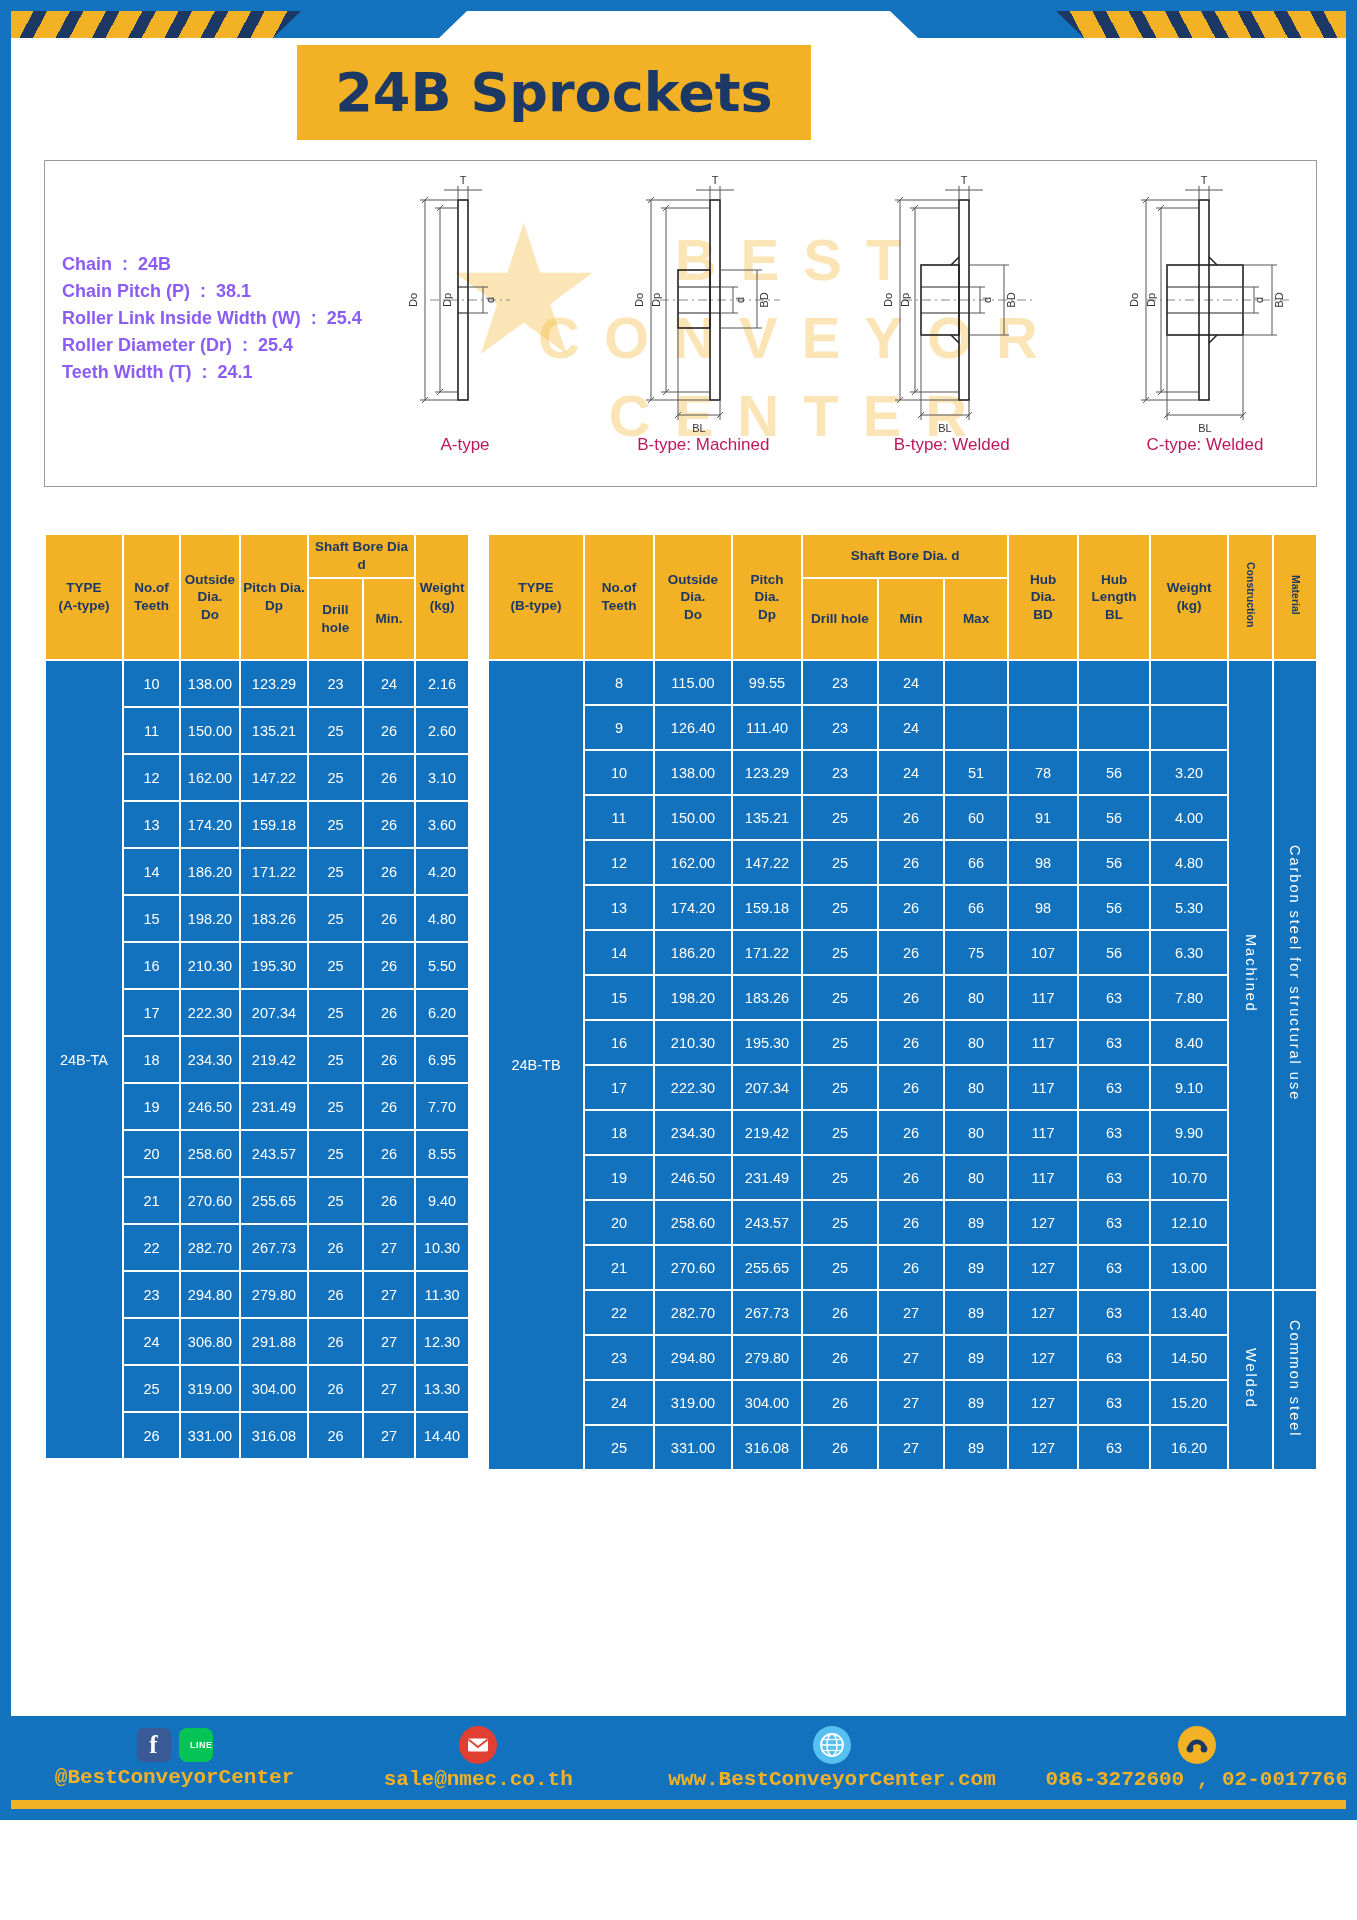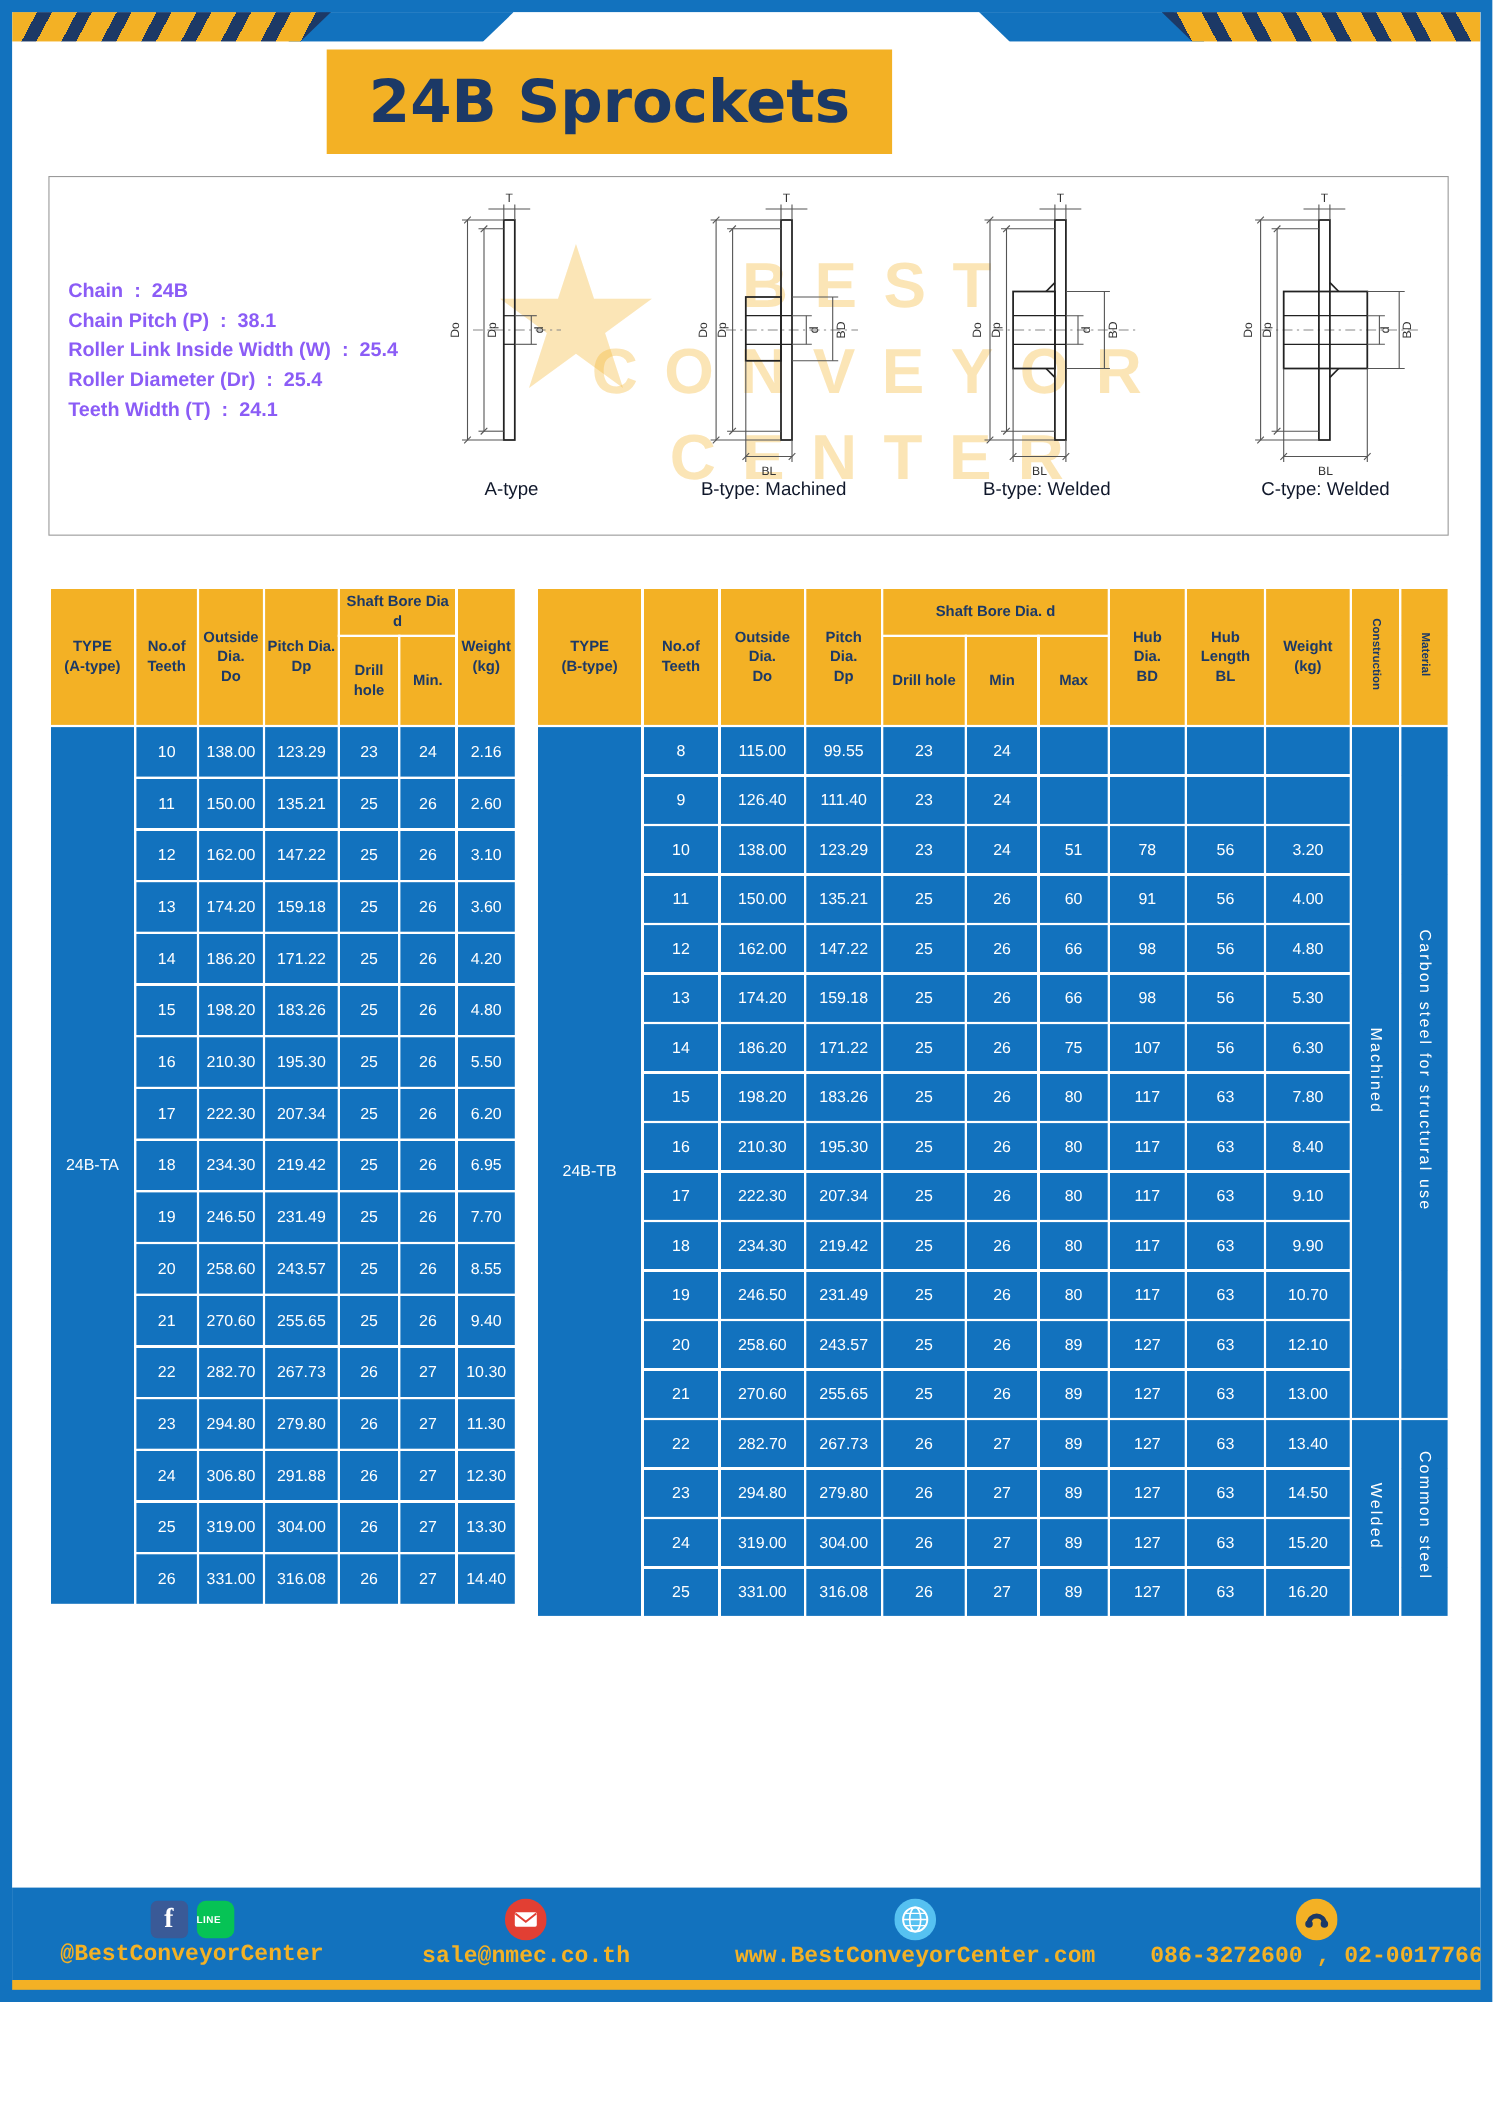--- a/index.html
+++ b/index.html
@@ -31,21 +31,21 @@
 
   .watermark{position:absolute;left:470px;top:60px;width:570px;text-align:center;z-index:1;
     color:rgba(244,180,40,0.34);font-weight:bold;font-size:58px;line-height:78px;letter-spacing:24px;
     pointer-events:none;}
   .watermark-star{position:absolute;left:398px;top:40px;font-size:180px;line-height:180px;
     color:rgba(244,180,40,0.34);z-index:1;pointer-events:none;}
 
   .figures{position:absolute;left:335px;top:12px;width:925px;display:flex;
     justify-content:space-between;align-items:flex-start;z-index:2;}
   .fig{display:flex;flex-direction:column;align-items:center;}
-  .fig-label{font-size:17px;color:#0f172a;margin-top:-6px;}
+  .fig-label{font-size:17px;color:#be185d;margin-top:-6px;}
   .part{fill:none;stroke:#222;stroke-width:1.6;}
   .bore{stroke:#222;stroke-width:1.1;}
   .dim{stroke:#555;stroke-width:1;fill:none;}
   .cline{stroke:#888;stroke-width:1;stroke-dasharray:9 4 2 4;}
   .dtxt{font-size:11px;fill:#333;font-family:"Liberation Sans",sans-serif;}
 
   
   .spec-table{border-collapse:collapse;table-layout:fixed;position:absolute;top:533px;}
   #table-a{left:44px;width:424px;}
   #table-b{left:487px;width:829px;}
@@ -71,21 +71,21 @@
   .fsec{display:flex;flex-direction:column;align-items:center;justify-content:center;gap:4px;
     padding-bottom:9px;}
   .fsec1{flex:0 0 24.5%;}.fsec2{flex:0 0 21%;}.fsec3{flex:0 0 32%;}.fsec4{flex:1;}
   .fsep{width:8px;background:#F3B125;}
   .ftext{color:#F3B125;font-weight:bold;font-size:21px;white-space:nowrap;font-family:Liberation Mono, monospace;}
   .ficons{display:flex;gap:8px;align-items:center;}
   .icon-fb{width:34px;height:34px;border-radius:6px;background:#3A5A97;color:#fff;
     display:flex;align-items:center;justify-content:center;font-weight:bold;font-size:25px;
     font-family:"Liberation Serif",serif;}
   .icon-line{width:34px;height:34px;border-radius:8px;background:#06C355;color:#fff;
-    display:flex;align-items:center;justify-content:flex-start;font-weight:bold;font-size:9px;letter-spacing:.5px;}
+    display:flex;align-items:center;justify-content:flex-end;font-weight:bold;font-size:9px;letter-spacing:.5px;}
   .icon-circ{width:38px;height:38px;display:block;}
 </style>
 </head>
 <body>
 
 <div class="page">
   <div class="frame"></div>
 
   <div class="deco deco-stripes-left"></div>
   <div class="deco deco-wedge-left"></div>

